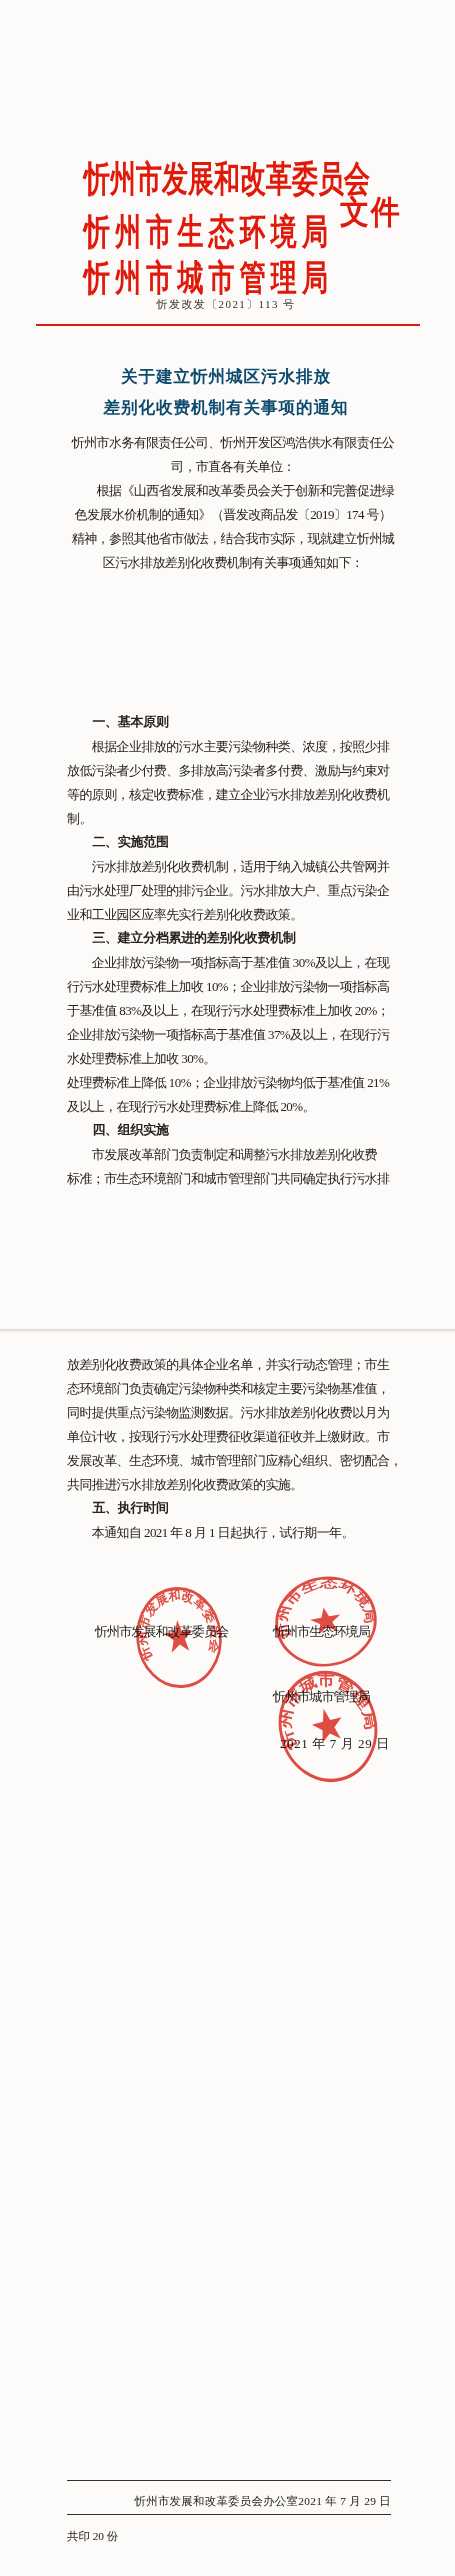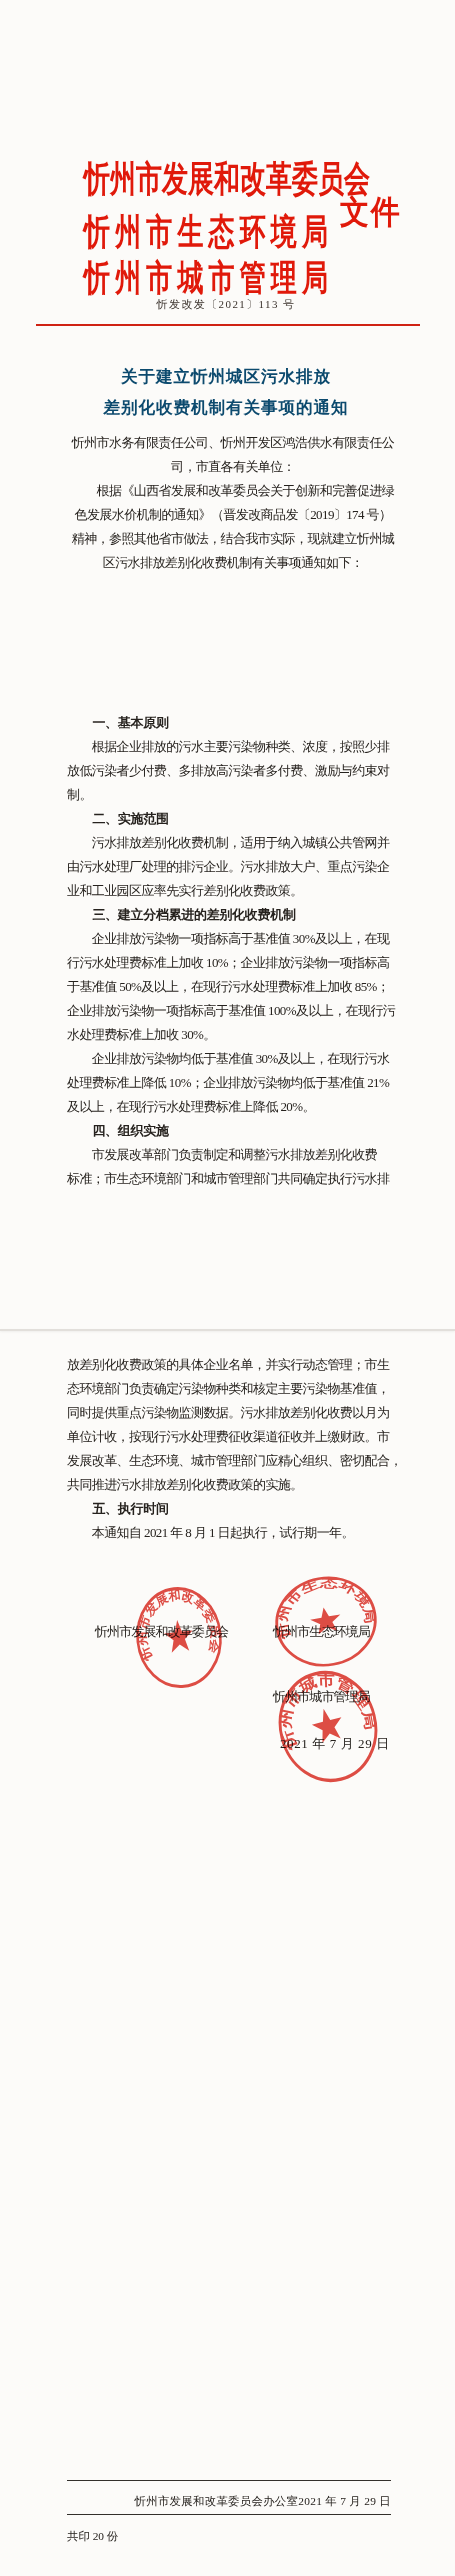--- a/index.html
+++ b/index.html
@@ -18,21 +18,21 @@
   .red-rule{left:36px;top:324px;width:384px;height:1.7px;background:#cf2213;}
 
   
   .title-line{left:67px;width:318px;text-align:center;font-size:16.6px;font-weight:bold;
               letter-spacing:0.9px;color:#0c4a6e;line-height:16px;}
 
   
   .bodyblock{left:67px;width:332px;line-height:24px;font-size:13px;letter-spacing:-0.6px;
              white-space:nowrap;}
   .bline{height:24px;}
-  .bh{font-weight:bold;font-family:Liberation Sans, sans-serif;letter-spacing:-0.3px;}
+  .bh{font-weight:bold;font-family:Liberation Mono, monospace;letter-spacing:-0.3px;}
 
   
   .divider{left:0;top:1329px;width:455px;height:1.7px;background:#e2dfdb;box-shadow:0 1.1px 2.3px rgba(0,0,0,0.06);}
 
   
   .sig{font-size:13px;letter-spacing:-0.9px;white-space:nowrap;color:#26221e;}
   .seal{position:absolute;mix-blend-mode:multiply;opacity:0.82;}
 
   
   .f-rule{left:67px;width:324px;height:1.1px;background:#33302c;}
@@ -91,32 +91,32 @@
       <div class="bline">司，市直各有关单位：</div>
       <div class="bline">　　根据《山西省发展和改革委员会关于创新和完善促进绿</div>
       <div class="bline">色发展水价机制的通知》（晋发改商品发〔2019〕174 号）</div>
       <div class="bline">精神，参照其他省市做法，结合我市实际，现就建立忻州城</div>
       <div class="bline">区污水排放差别化收费机制有关事项通知如下：</div>
     </div>
   <div class="abs bodyblock" style="top:711px;">
       <div class="bline bh">　　一、基本原则</div>
       <div class="bline">　　根据企业排放的污水主要污染物种类、浓度，按照少排</div>
       <div class="bline">放低污染者少付费、多排放高污染者多付费、激励与约束对</div>
+      <div class="bline">等的原则，核定收费标准，建立企业污水排放差别化收费机</div>
       <div class="bline">制。</div>
       <div class="bline bh">　　二、实施范围</div>
       <div class="bline">　　污水排放差别化收费机制，适用于纳入城镇公共管网并</div>
       <div class="bline">由污水处理厂处理的排污企业。污水排放大户、重点污染企</div>
       <div class="bline">业和工业园区应率先实行差别化收费政策。</div>
       <div class="bline bh">　　三、建立分档累进的差别化收费机制</div>
       <div class="bline">　　企业排放污染物一项指标高于基准值 30%及以上，在现</div>
       <div class="bline">行污水处理费标准上加收 10%；企业排放污染物一项指标高</div>
-      <div class="bline">于基准值 50%及以上，在现行污水处理费标准上加收 85%；</div>
-      <div class="bline">企业排放污染物一项指标高于基准值 100%及以上，在现行污</div>
+      <div class="bline">于基准值 83%及以上，在现行污水处理费标准上加收 20%；</div>
+      <div class="bline">企业排放污染物一项指标高于基准值 37%及以上，在现行污</div>
       <div class="bline">水处理费标准上加收 30%。</div>
-      <div class="bline">　　企业排放污染物均低于基准值 30%及以上，在现行污水</div>
       <div class="bline">处理费标准上降低 10%；企业排放污染物均低于基准值 21%</div>
       <div class="bline">及以上，在现行污水处理费标准上降低 20%。</div>
       <div class="bline bh">　　四、组织实施</div>
       <div class="bline">　　市发展改革部门负责制定和调整污水排放差别化收费</div>
       <div class="bline">标准；市生态环境部门和城市管理部门共同确定执行污水排</div>
     </div>
 
   <div class="abs divider"></div>
 
   <div class="abs bodyblock" style="top:1353px;">

